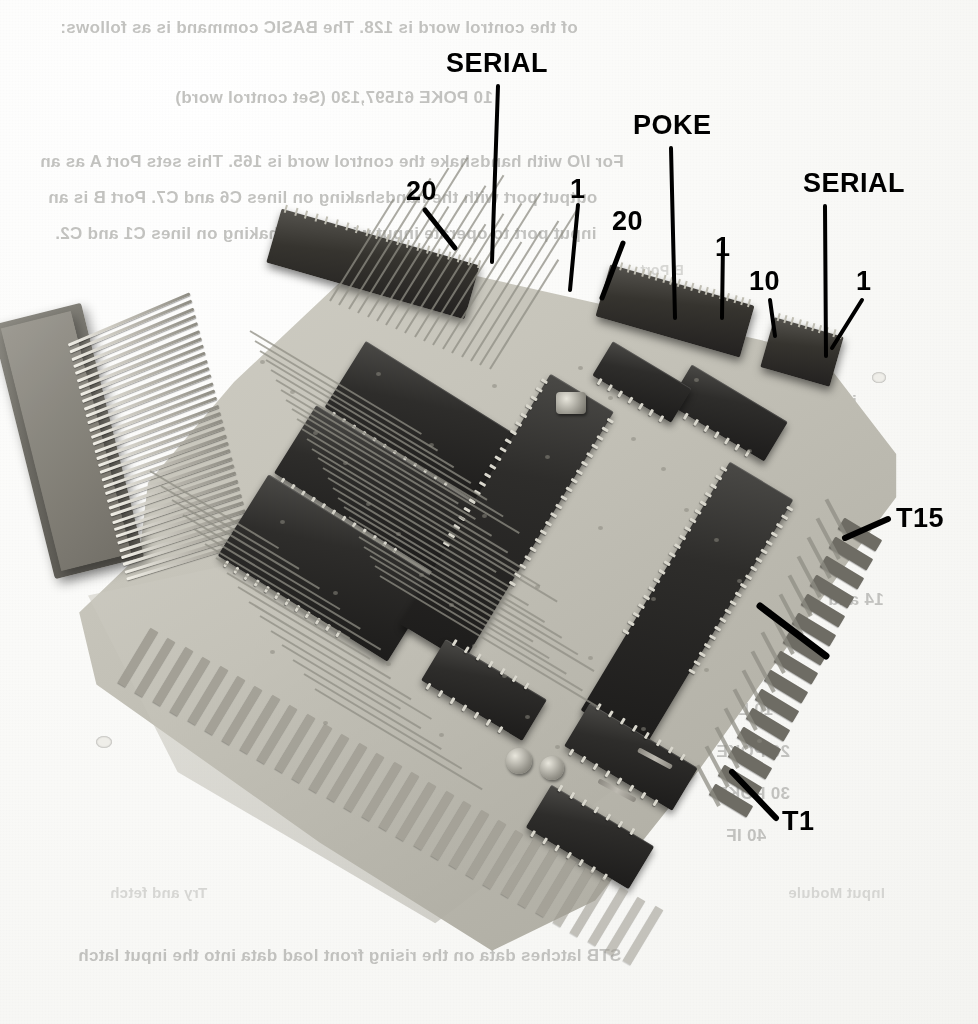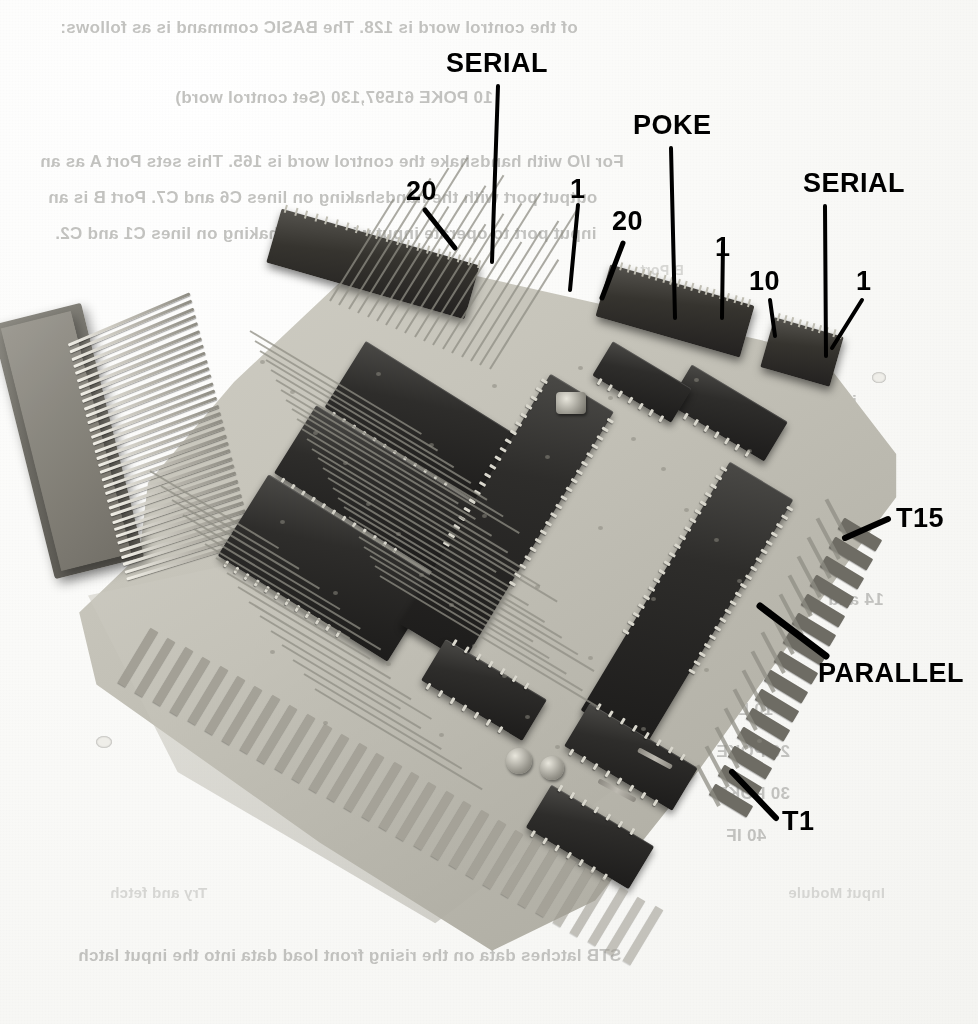--- a/index.html
+++ b/index.html
@@ -667,21 +667,20 @@
 
       <line x1="826" y1="656" x2="760" y2="606" stroke-width="7"></line>
 
       <line x1="776" y1="818" x2="732" y2="772" stroke-width="6"></line>
     </g>
   </svg>
 
   <div class="label lbl-big" style="left:446px;top:48px;">SERIAL</div>
   <div class="label lbl-big" style="left:633px;top:110px;">POKE</div>
   <div class="label lbl-big" style="left:803px;top:168px;">SERIAL</div>
-  <div class="label lbl-big" style="left:818px;top:658px;">PARALLEL</div>
   <div class="label lbl-big" style="left:896px;top:503px;">T15</div>
   <div class="label lbl-big" style="left:782px;top:806px;">T1</div>
 
   <div class="label lbl-num" style="left:406px;top:176px;">20</div>
   <div class="label lbl-num" style="left:570px;top:174px;">1</div>
   <div class="label lbl-num" style="left:612px;top:206px;">20</div>
   <div class="label lbl-num" style="left:715px;top:232px;">1</div>
   <div class="label lbl-num" style="left:749px;top:266px;">10</div>
   <div class="label lbl-num" style="left:856px;top:266px;">1</div>
 

